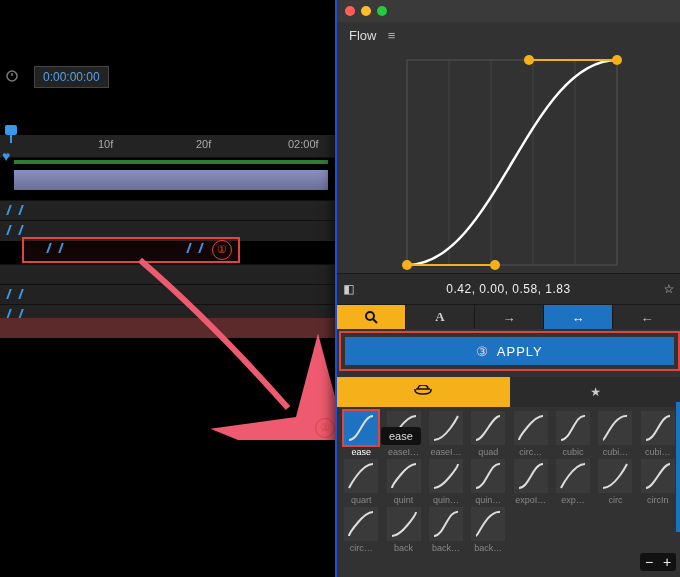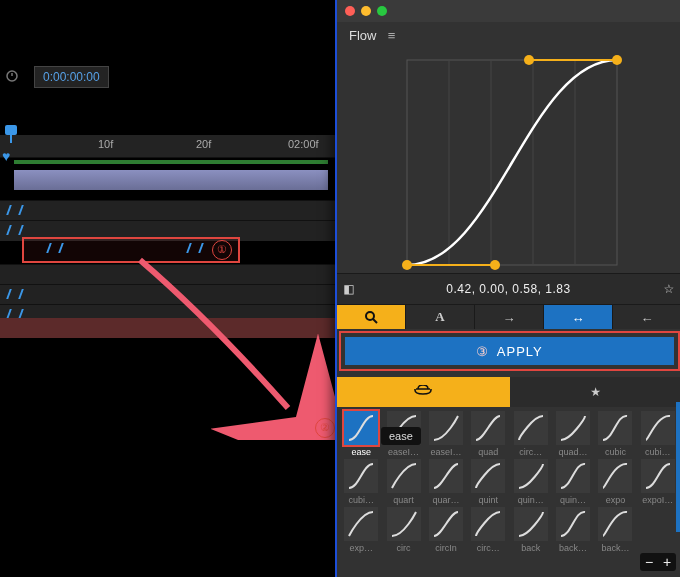--- a/index.html
+++ b/index.html
@@ -210,96 +210,72 @@
         <div class="thumb">
           <svg width="28" height="28" viewBox="0 0 28 28">
             <path d="M2,26 C2,24 16,2 26,2" stroke="#ddd" stroke-width="2" fill="none"></path>
           </svg>
         </div>
         <div class="lbl">circ…</div>
       </div>
       <div class="preset">
         <div class="thumb">
           <svg width="28" height="28" viewBox="0 0 28 28">
+            <path d="M2,26 C12,26 16,0 26,2" stroke="#ddd" stroke-width="2" fill="none"></path>
+          </svg>
+        </div>
+        <div class="lbl">cubic</div>
+      </div>
+      <div class="preset">
+        <div class="thumb">
+          <svg width="28" height="28" viewBox="0 0 28 28">
+            <path d="M2,26 C4,26 14,0 26,2" stroke="#ddd" stroke-width="2" fill="none"></path>
+          </svg>
+        </div>
+        <div class="lbl">cubi…</div>
+      </div>
+      <div class="preset">
+        <div class="thumb">
+          <svg width="28" height="28" viewBox="0 0 28 28">
+            <path d="M2,26 C12,26 16,2 26,2" stroke="#ddd" stroke-width="2" fill="none"></path>
+          </svg>
+        </div>
+        <div class="lbl">cubi…</div>
+      </div>
+      <div class="preset">
+        <div class="thumb">
+          <svg width="28" height="28" viewBox="0 0 28 28">
+            <path d="M2,26 C2,26 14,2 26,2" stroke="#ddd" stroke-width="2" fill="none"></path>
+          </svg>
+        </div>
+        <div class="lbl">quart</div>
+      </div>
+      <div class="preset">
+        <div class="thumb">
+          <svg width="28" height="28" viewBox="0 0 28 28">
+            <path d="M2,26 C2,24 16,2 26,2" stroke="#ddd" stroke-width="2" fill="none"></path>
+          </svg>
+        </div>
+        <div class="lbl">quint</div>
+      </div>
+      <div class="preset">
+        <div class="thumb">
+          <svg width="28" height="28" viewBox="0 0 28 28">
             <path d="M2,26 C12,26 26,4 26,2" stroke="#ddd" stroke-width="2" fill="none"></path>
           </svg>
         </div>
-        <div class="lbl">quad…</div>
+        <div class="lbl">quin…</div>
       </div>
       <div class="preset">
         <div class="thumb">
           <svg width="28" height="28" viewBox="0 0 28 28">
             <path d="M2,26 C12,26 16,0 26,2" stroke="#ddd" stroke-width="2" fill="none"></path>
           </svg>
         </div>
-        <div class="lbl">cubic</div>
-      </div>
-      <div class="preset">
-        <div class="thumb">
-          <svg width="28" height="28" viewBox="0 0 28 28">
-            <path d="M2,26 C4,26 14,0 26,2" stroke="#ddd" stroke-width="2" fill="none"></path>
-          </svg>
-        </div>
-        <div class="lbl">cubi…</div>
-      </div>
-      <div class="preset">
-        <div class="thumb">
-          <svg width="28" height="28" viewBox="0 0 28 28">
-            <path d="M2,26 C12,26 16,2 26,2" stroke="#ddd" stroke-width="2" fill="none"></path>
-          </svg>
-        </div>
-        <div class="lbl">cubi…</div>
-      </div>
-      <div class="preset">
-        <div class="thumb">
-          <svg width="28" height="28" viewBox="0 0 28 28">
-            <path d="M2,26 C2,26 14,2 26,2" stroke="#ddd" stroke-width="2" fill="none"></path>
-          </svg>
-        </div>
-        <div class="lbl">quart</div>
-      </div>
-      <div class="preset">
-        <div class="thumb">
-          <svg width="28" height="28" viewBox="0 0 28 28">
-            <path d="M2,26 C10,26 18,2 26,2" stroke="#ddd" stroke-width="2" fill="none"></path>
-          </svg>
-        </div>
-        <div class="lbl">quar…</div>
-      </div>
-      <div class="preset">
-        <div class="thumb">
-          <svg width="28" height="28" viewBox="0 0 28 28">
-            <path d="M2,26 C2,24 16,2 26,2" stroke="#ddd" stroke-width="2" fill="none"></path>
-          </svg>
-        </div>
-        <div class="lbl">quint</div>
-      </div>
-      <div class="preset">
-        <div class="thumb">
-          <svg width="28" height="28" viewBox="0 0 28 28">
-            <path d="M2,26 C12,26 26,4 26,2" stroke="#ddd" stroke-width="2" fill="none"></path>
-          </svg>
-        </div>
         <div class="lbl">quin…</div>
-      </div>
-      <div class="preset">
-        <div class="thumb">
-          <svg width="28" height="28" viewBox="0 0 28 28">
-            <path d="M2,26 C12,26 16,0 26,2" stroke="#ddd" stroke-width="2" fill="none"></path>
-          </svg>
-        </div>
-        <div class="lbl">quin…</div>
-      </div>
-      <div class="preset">
-        <div class="thumb">
-          <svg width="28" height="28" viewBox="0 0 28 28">
-            <path d="M2,26 C4,26 14,0 26,2" stroke="#ddd" stroke-width="2" fill="none"></path>
-          </svg>
-        </div>
-        <div class="lbl">expo</div>
       </div>
       <div class="preset">
         <div class="thumb">
           <svg width="28" height="28" viewBox="0 0 28 28">
             <path d="M2,26 C12,26 16,2 26,2" stroke="#ddd" stroke-width="2" fill="none"></path>
           </svg>
         </div>
         <div class="lbl">expoI…</div>
       </div>
       <div class="preset">

